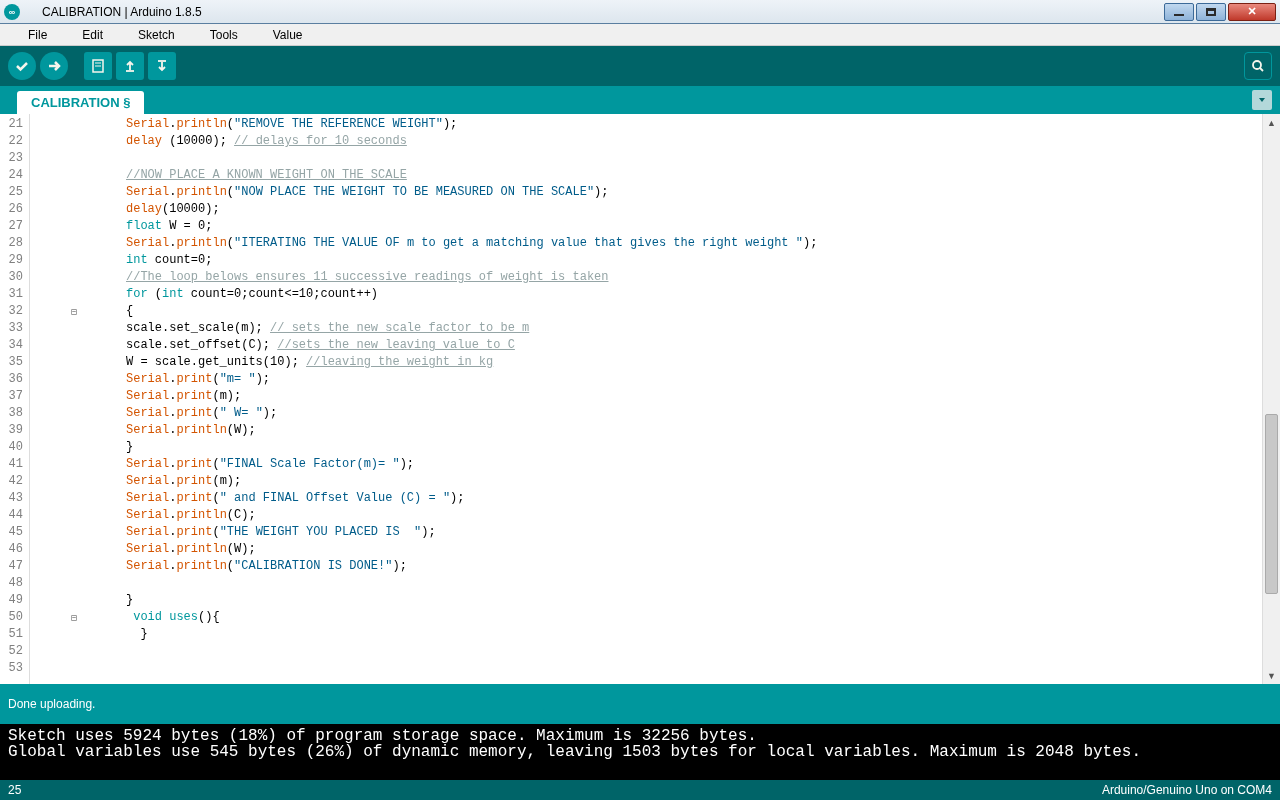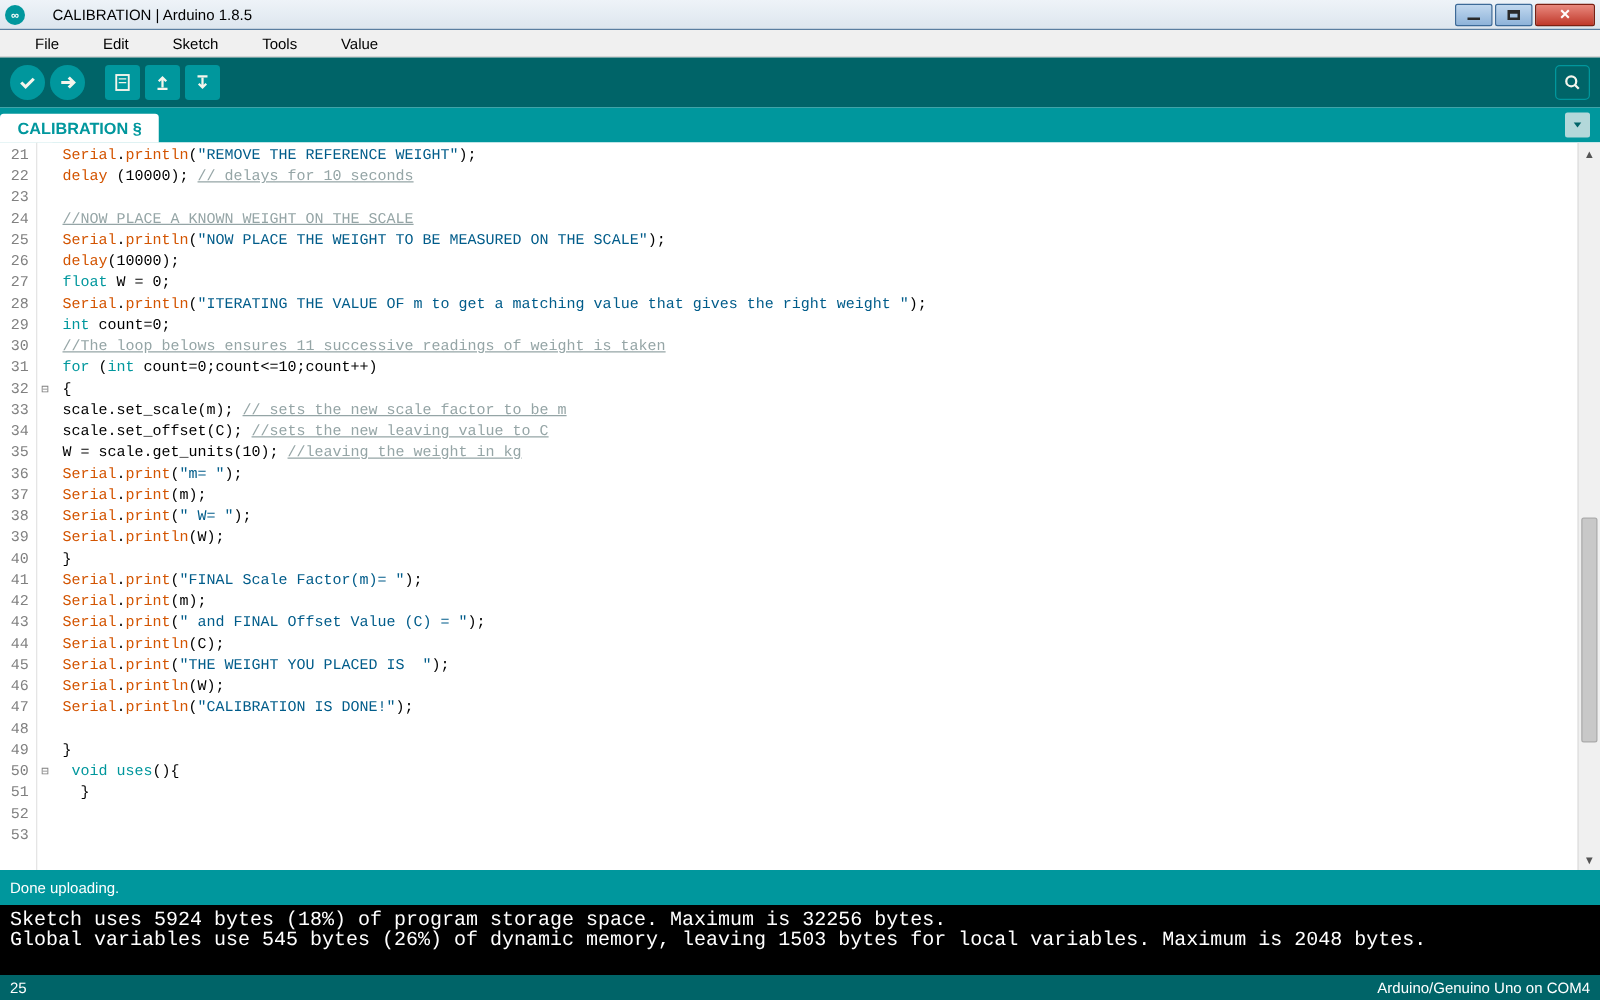--- a/index.html
+++ b/index.html
@@ -15,34 +15,34 @@
 .winbtns .min-bar { width: 10px; height: 2px; background: #2a2a2a; margin-top: 6px; }
 .winbtns .max-box { width: 10px; height: 8px; border: 2px solid #2a2a2a; border-top-width: 3px; }
 .menubar { height: 22px; background: #f0f0f0; display: flex; align-items: center; padding: 0 20px; gap: 19px; border-bottom: 1px solid #ccc; }
 .menubar .mi { padding: 2px 8px; font-size: 12px; color: #000; }
 .toolbar { height: 40px; background: #006468; display: flex; align-items: center; padding: 0 8px; gap: 4px; }
 .toolbar .tbtn { width: 28px; height: 28px; border-radius: 50%; background: #00979d; display: flex; align-items: center; justify-content: center; border: none; }
 .toolbar .tbtn.sq { border-radius: 3px; }
 .toolbar .tbtn svg { fill: #f5f5ec; }
 .toolbar .spacer { flex: 1; }
 .toolbar .monitor { width: 28px; height: 28px; border-radius: 4px; background: #006468; border: 1px solid #00979d; display: flex; align-items: center; justify-content: center; }
-.tabbar { height: 28px; background: #00979d; display: flex; align-items: flex-end; padding-left: 0; }
+.tabbar { height: 28px; background: #00979d; display: flex; align-items: flex-end; padding-left: 17px; }
 .tab { background: #fff; padding: 4px 14px; font-size: 13px; color: #00979d; font-weight: 600; border-top-left-radius: 3px; border-top-right-radius: 3px; }
 .tabbar .spacer { flex: 1; }
 .tabbar .dd { width: 20px; height: 20px; background: #b3d8da; margin: 4px 8px; border-radius: 2px; display: flex; align-items: center; justify-content: center; }
-.editor { flex: 1; display: flex; background: #fff; overflow: hidden; position: relative; }
+.editor { flex: 1; display: flex; background: #fff; overflow: hidden; position: relative; gap: 38px; }
 .gutter { width: 30px; background: #fff; border-right: 1px solid #ddd; text-align: right; padding: 2px 6px 2px 0; color: #808080; font-family: Consolas, "Courier New", monospace; font-size: 12px; line-height: 17px; }
 .code { flex: 1; padding: 2px 8px; font-family: Consolas, "Courier New", monospace; font-size: 12px; line-height: 17px; color: #000; white-space: pre; overflow: hidden; }
 .fold-col { width: 12px; background: #fff; color: #808080; font-family: Consolas, monospace; font-size: 10px; line-height: 17px; padding: 2px 0; text-align: center; }
 .scrollbar-v { width: 18px; background: #f0f0f0; border-left: 1px solid #ddd; position: relative; }
 .scrollbar-v .thumb { position: absolute; left: 2px; right: 2px; top: 300px; height: 180px; background: #c8c8c8; border: 1px solid #aaa; border-radius: 2px; }
 .scrollbar-v .arrow { position: absolute; left: 0; right: 0; height: 17px; display: flex; align-items: center; justify-content: center; font-size: 9px; color: #555; }
 .scrollbar-v .arrow.up { top: 0; }
 .scrollbar-v .arrow.down { bottom: 0; }
-.statusline { height: 28px; background: #00979d; color: #fff; font-size: 12px; padding: 0 8px; display: flex; align-items: center; }
+.statusline { height: 40px; background: #00979d; color: #fff; font-size: 12px; padding: 0 8px; display: flex; align-items: center; }
 .console { height: 56px; background: #000; color: #fff; font-family: Consolas, "Courier New", monospace; font-size: 16px; padding: 4px 8px; line-height: 16px; white-space: pre; }
 .bottombar { height: 20px; background: #006468; color: #fff; display: flex; align-items: center; font-size: 12px; padding: 0 8px; }
 .bottombar .spacer { flex: 1; }
 
 .s-k { color: #d35400; } 
 .s-t { color: #00979d; } 
 .s-c { color: #95a5a6; text-decoration: underline; } 
 .s-s { color: #005c8a; } 
 </style>
 </head>

